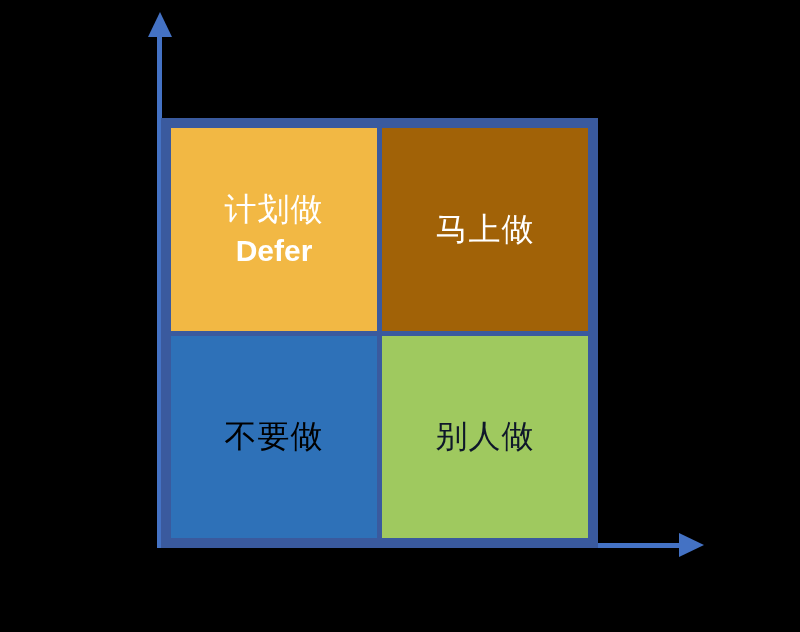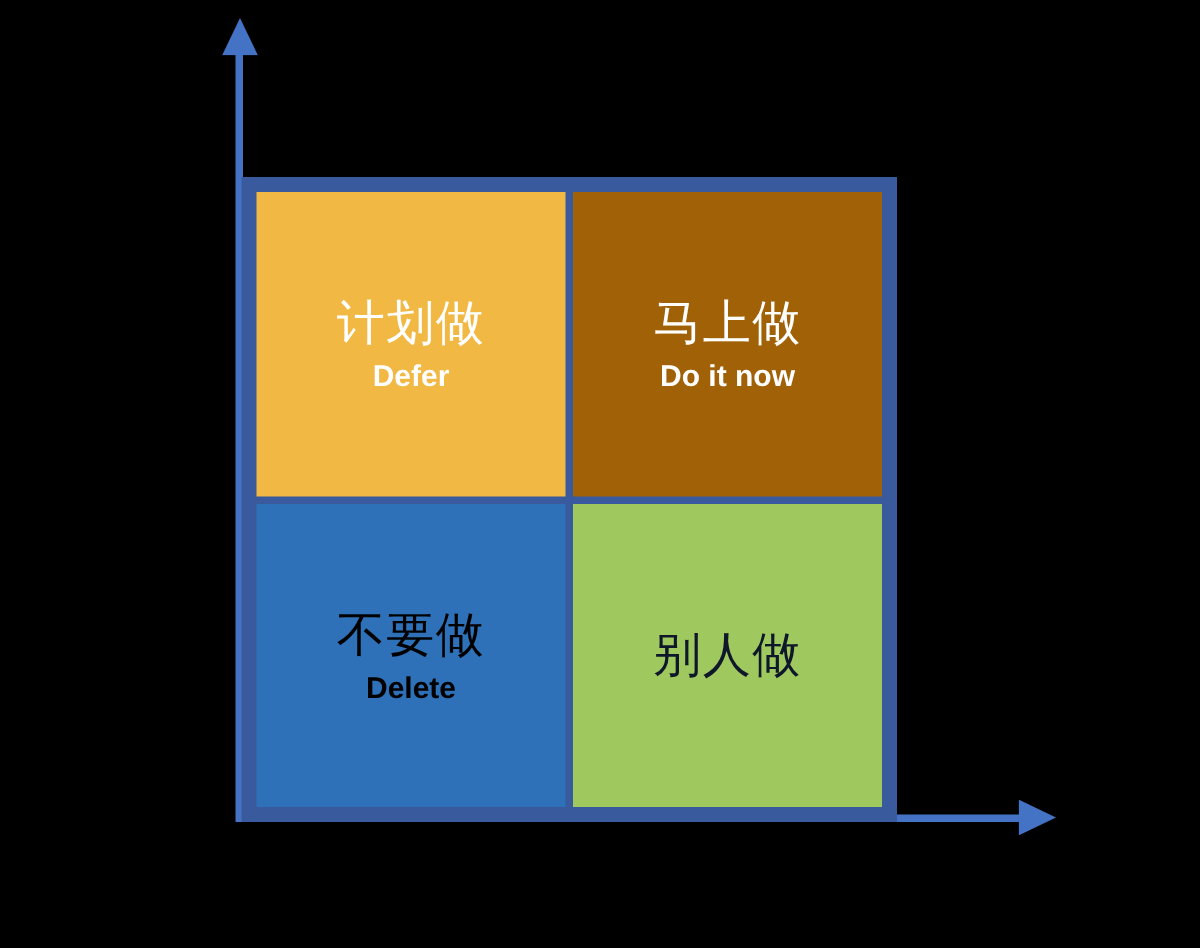--- a/index.html
+++ b/index.html
@@ -47,21 +47,21 @@
     justify-content: center;
     text-align: center;
     color: #FFFFFF;
   }
   .label-zh {
     font-size: 32px;
     line-height: 1.4;
     letter-spacing: 1px;
   }
   .label-en {
-    font-size: 20px;
+    font-size: 30px;
     font-weight: 700;
     line-height: 1.35;
   }
 </style>
 </head>
 <body style="background: rgb(0, 0, 0);">
 
 <div class="stage">
 
   <div class="axis-line y-axis-line" style="background: rgb(68, 114, 196);"></div>
@@ -71,26 +71,24 @@
 
   <div class="matrix-grid" style="background: rgb(58, 90, 158);">
 
     <div class="quadrant" style="background: rgb(242, 184, 68); color: rgb(255, 255, 255);">
       <span class="label-zh">计划做</span>
       <span class="label-en">Defer</span>
     </div>
 
     <div class="quadrant" style="background: #a16207; color: rgb(255, 255, 255);">
       <span class="label-zh">马上做</span>
-      <span class="label-en">Do it now</span>
     </div>
 
     <div class="quadrant" style="background: rgb(46, 113, 184); color: #000000;">
       <span class="label-zh">不要做</span>
-      <span class="label-en">Delete</span>
     </div>
 
     <div class="quadrant" style="background: rgb(159, 201, 95); color: #0f172a;">
       <span class="label-zh">别人做</span>
     </div>
 
   </div>
 </div>
 
 </body></html>

